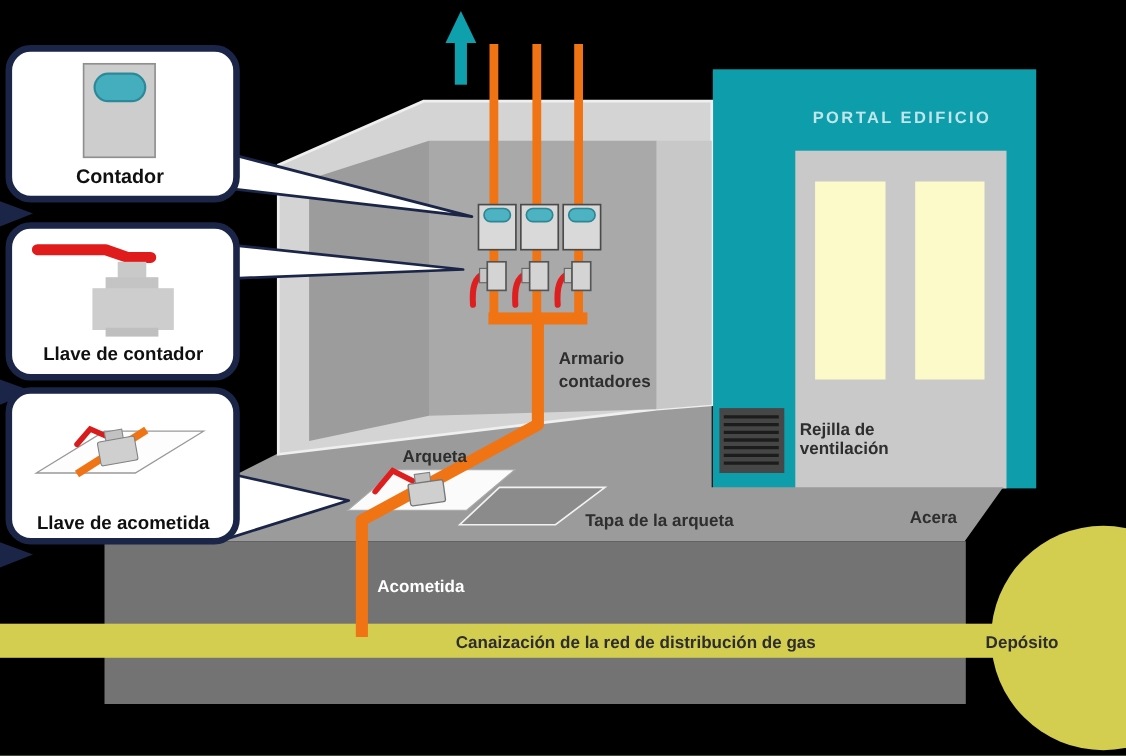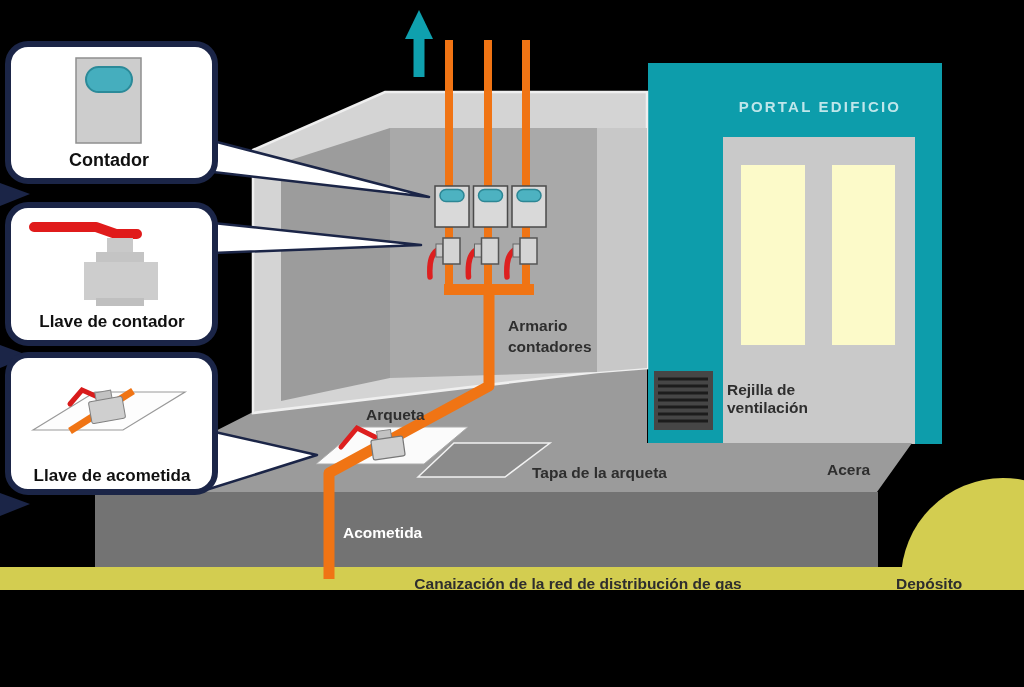--- a/index.html
+++ b/index.html
@@ -1,16 +1,16 @@
 <!DOCTYPE html>
 <html><head>
 <meta charset="utf-8">
 <style>
   html,body{margin:0;padding:0;background:#000;}
-  .stage{position:relative;width:1024px;height:590px;background:#bef264;overflow:hidden;}
+  .stage{position:relative;width:1024px;height:687px;background:#bef264;overflow:hidden;}
   svg{display:block;}
   text{font-family:"Liberation Sans",sans-serif;}
   .lbl{font-weight:700;font-size:15.5px;fill:#2e2e2e;}
   .lbl-white{font-weight:700;font-size:15.5px;fill:#ffffff;}
   .portal{font-weight:700;font-size:15px;fill:#bfe6ea;letter-spacing:2.2px;}
   .callout-lbl{font-weight:700;font-size:17px;fill:#101010;}
   .callout-lbl-lg{font-weight:700;font-size:18px;fill:#101010;}
 </style>
 </head>
 <body>

